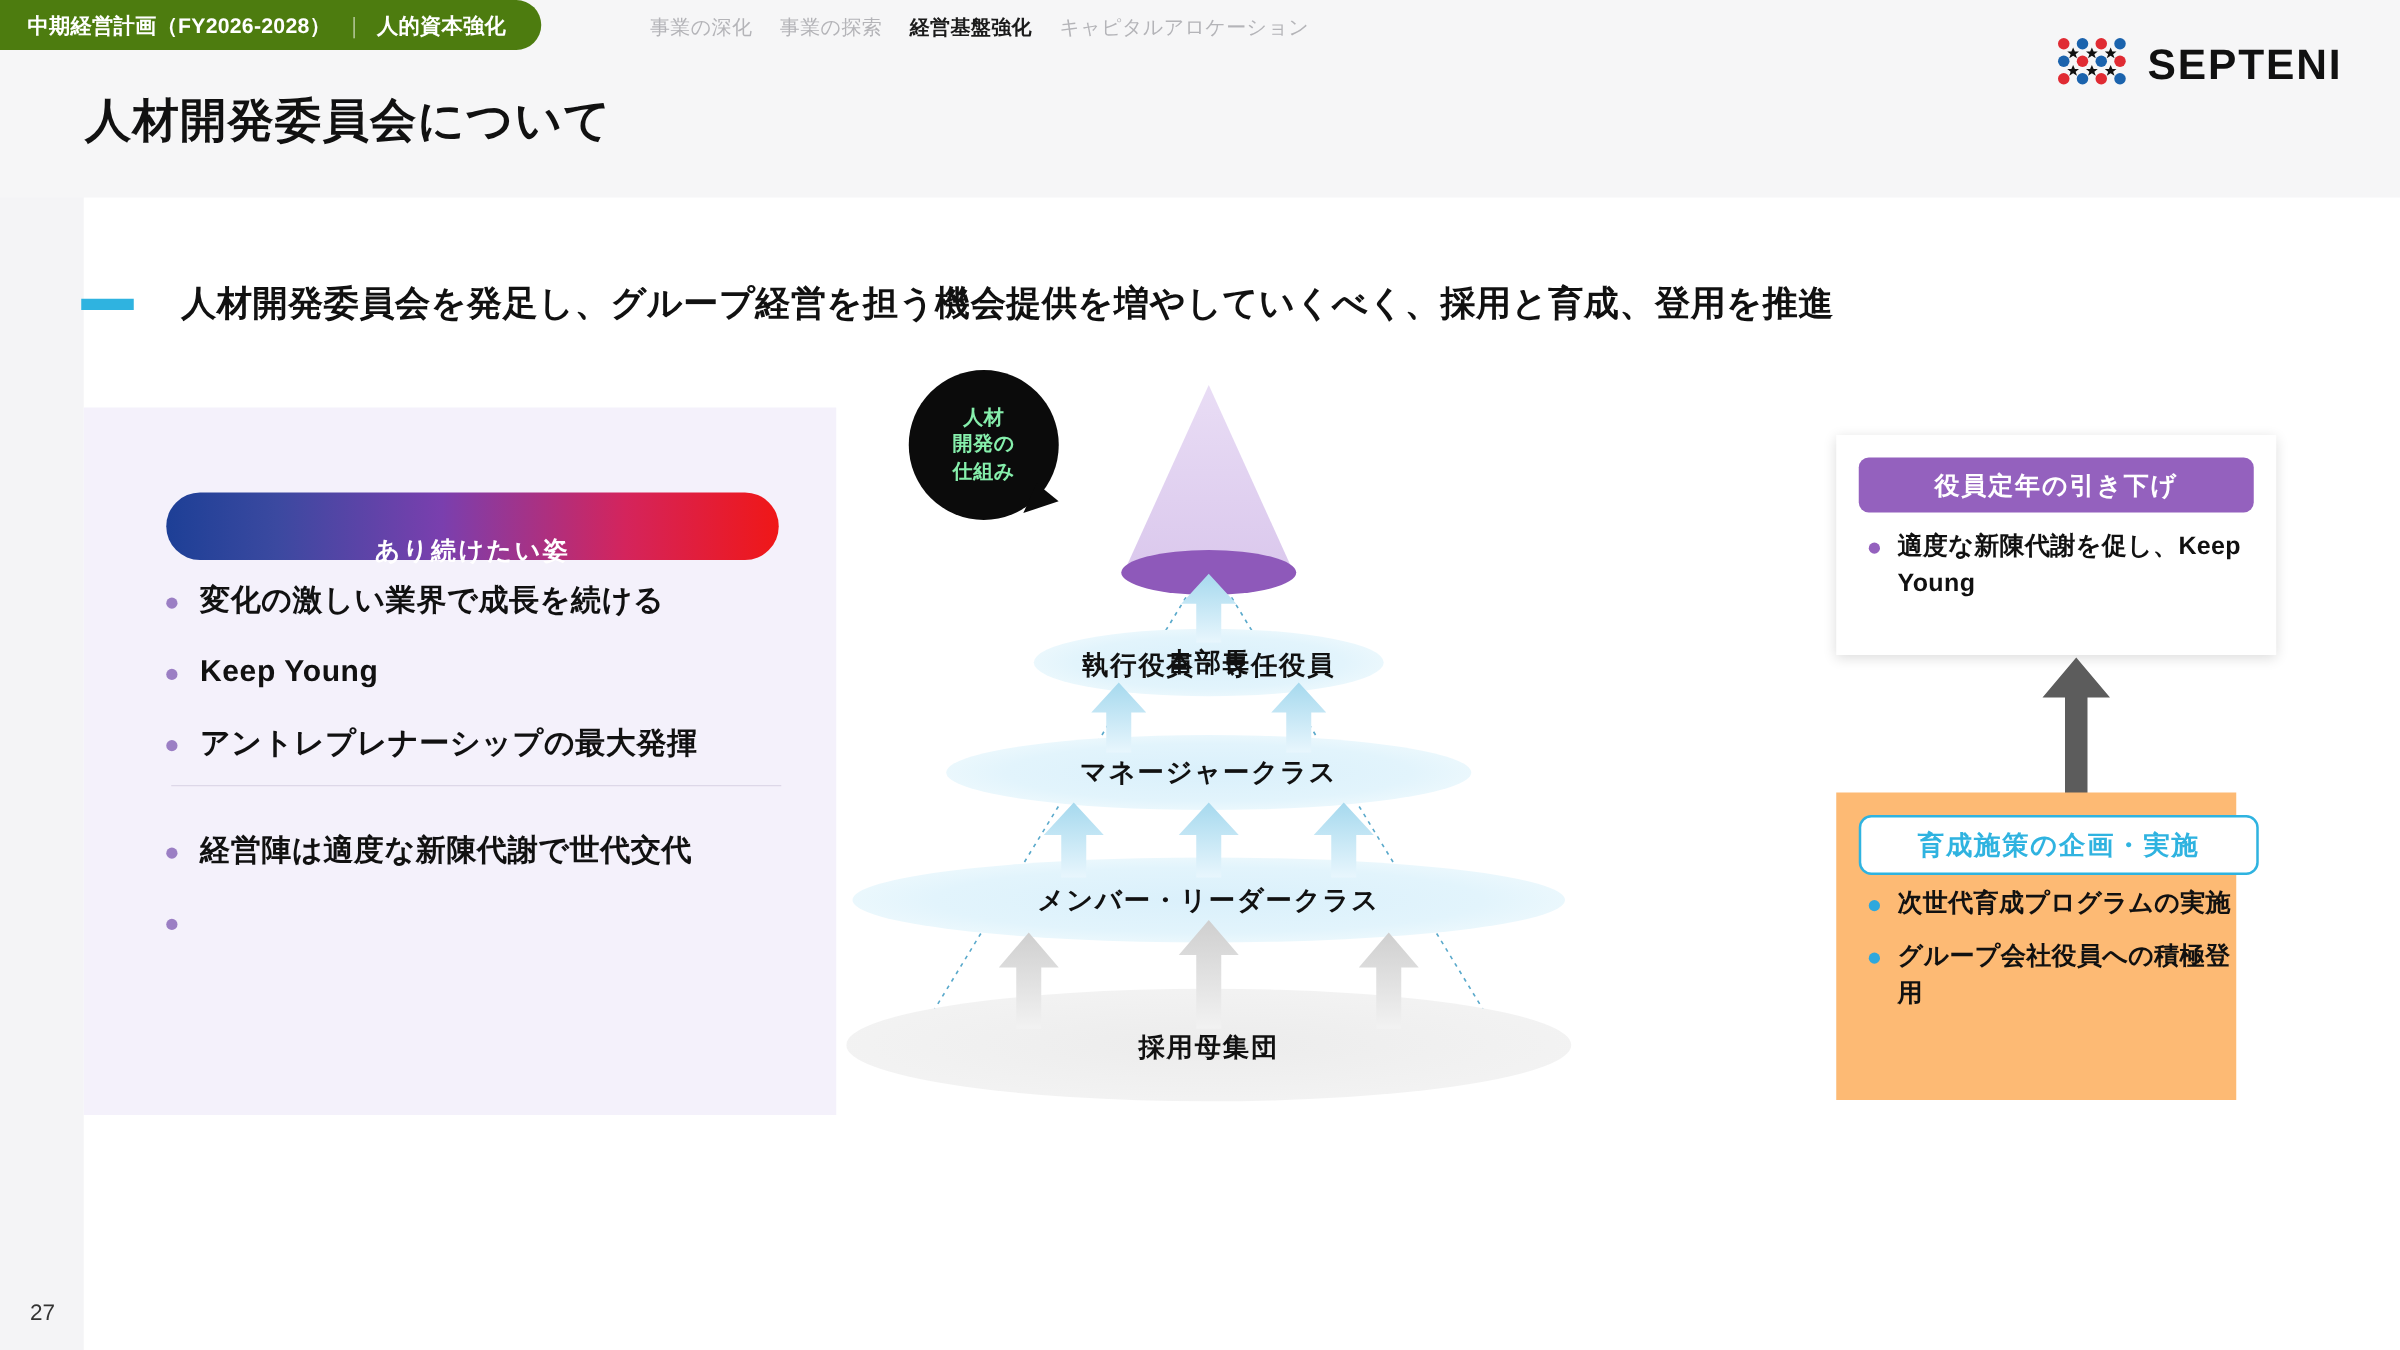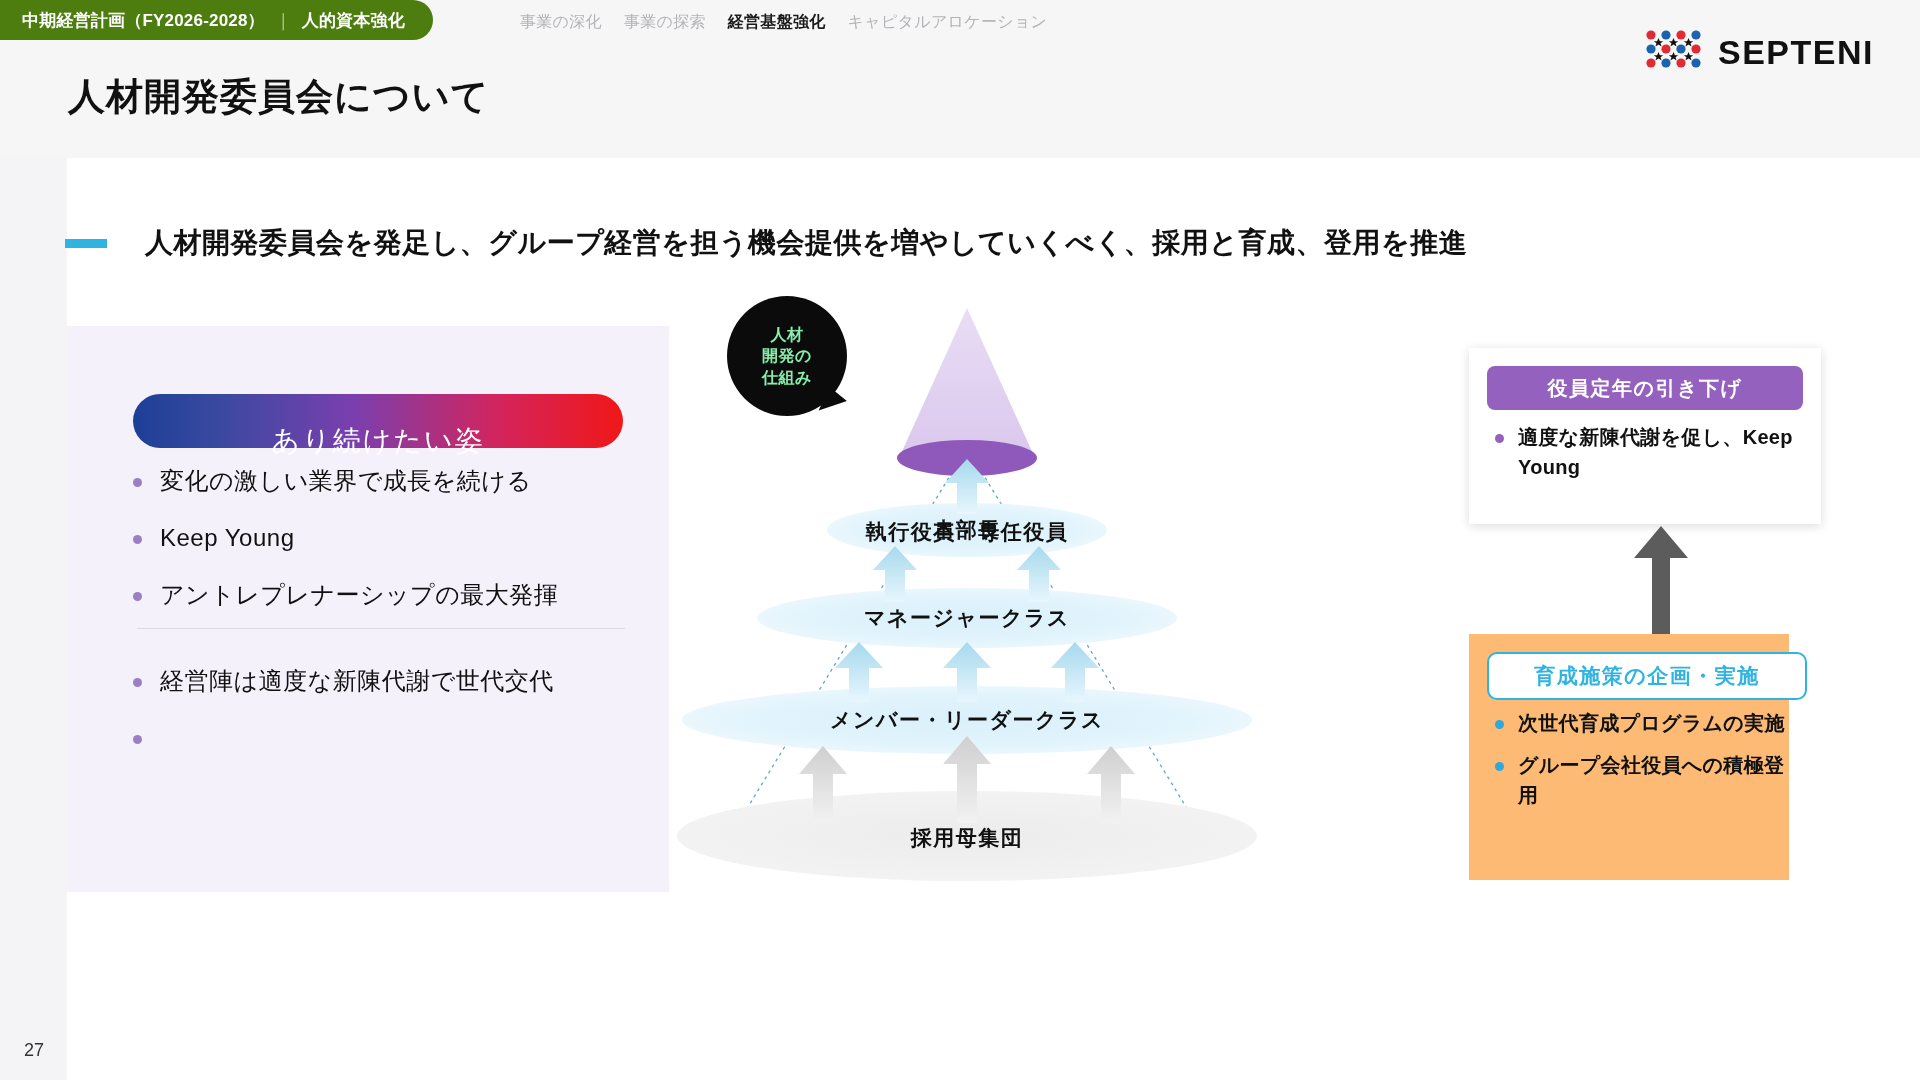--- a/index.html
+++ b/index.html
@@ -50,25 +50,25 @@
   
   #left-panel{
     position:absolute;left:0;top:168px;width:602px;height:566px;
     background:#f4f1fb;
   }
   #ideal-pill{
     position:absolute;left:66px;top:68px;width:490px;height:54px;border-radius:27px;
     background:linear-gradient(90deg,#1d3f96 0%,#3b49a0 18%,#7a3fae 45%,#d4245c 75%,#f01717 100%);
     display:flex;align-items:center;justify-content:center;
   }
-  #ideal-pill span{color:#fff;font-size:28px;font-weight:400;letter-spacing:2px;margin-top:39px;}
+  #ideal-pill span{color:#fff;font-size:20px;font-weight:700;letter-spacing:2px;margin-top:39px;}
   .lp-list{position:absolute;left:66px;}
   .lp-item{display:flex;align-items:flex-start;margin-bottom:22px;}
   .lp-dot{width:9px;height:9px;border-radius:50%;background:#9b7fc4;margin-top:14px;flex:0 0 auto;}
-  .lp-text{margin-left:18px;font-size:24px;font-weight:400;color:#111;line-height:1.45;letter-spacing:.5px;}
+  .lp-text{margin-left:18px;font-size:24px;font-weight:700;color:#111;line-height:1.45;letter-spacing:.5px;}
   .lp-text .accent{color:#8f72c0;display:block;line-height:1.55;}
   #lp-divider{position:absolute;left:70px;top:302px;width:488px;height:1px;background:#ddd8e8;}
 
   
   #pyramid{position:absolute;left:610px;top:120px;width:800px;height:790px;}
   #bubble{
     position:absolute;left:50px;top:18px;width:120px;height:120px;border-radius:50%;
     background:#0b0b0b;display:flex;flex-direction:column;align-items:center;justify-content:center;
     color:#86efac;font-size:16px;font-weight:700;line-height:1.35;letter-spacing:.5px;
   }

